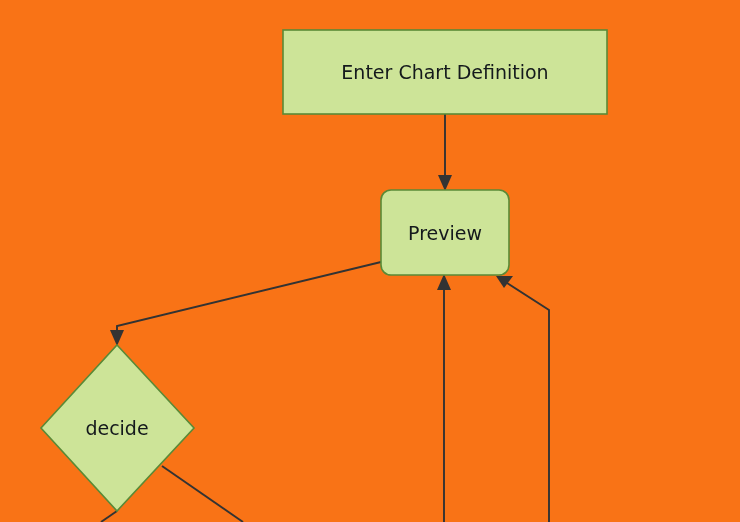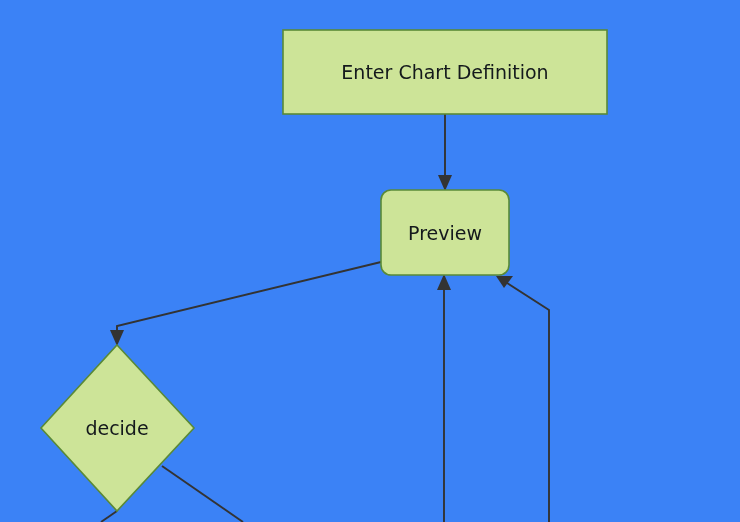--- a/index.html
+++ b/index.html
@@ -42,21 +42,21 @@
     stroke-linecap: butt;
     stroke-linejoin: miter;
   }
   .edge-arrow {
     stroke: none;
   }
 </style>
 </head>
 <body>
 
-<div id="diagram-root" style="background: #3b82f6;">
+<div id="diagram-root" style="background: #f97316;">
 
   <svg id="flowchart" viewBox="0 0 740 522" xmlns="http://www.w3.org/2000/svg">
 
     <g>
 
       <g>
         <path class="edge-path" stroke="#333333" d="M 445,114 L 445,182" stroke-width="1.9"></path>
         <polygon class="edge-arrow" fill="#333333" points="445,191 438,175 452,175"></polygon>
       </g>
 

